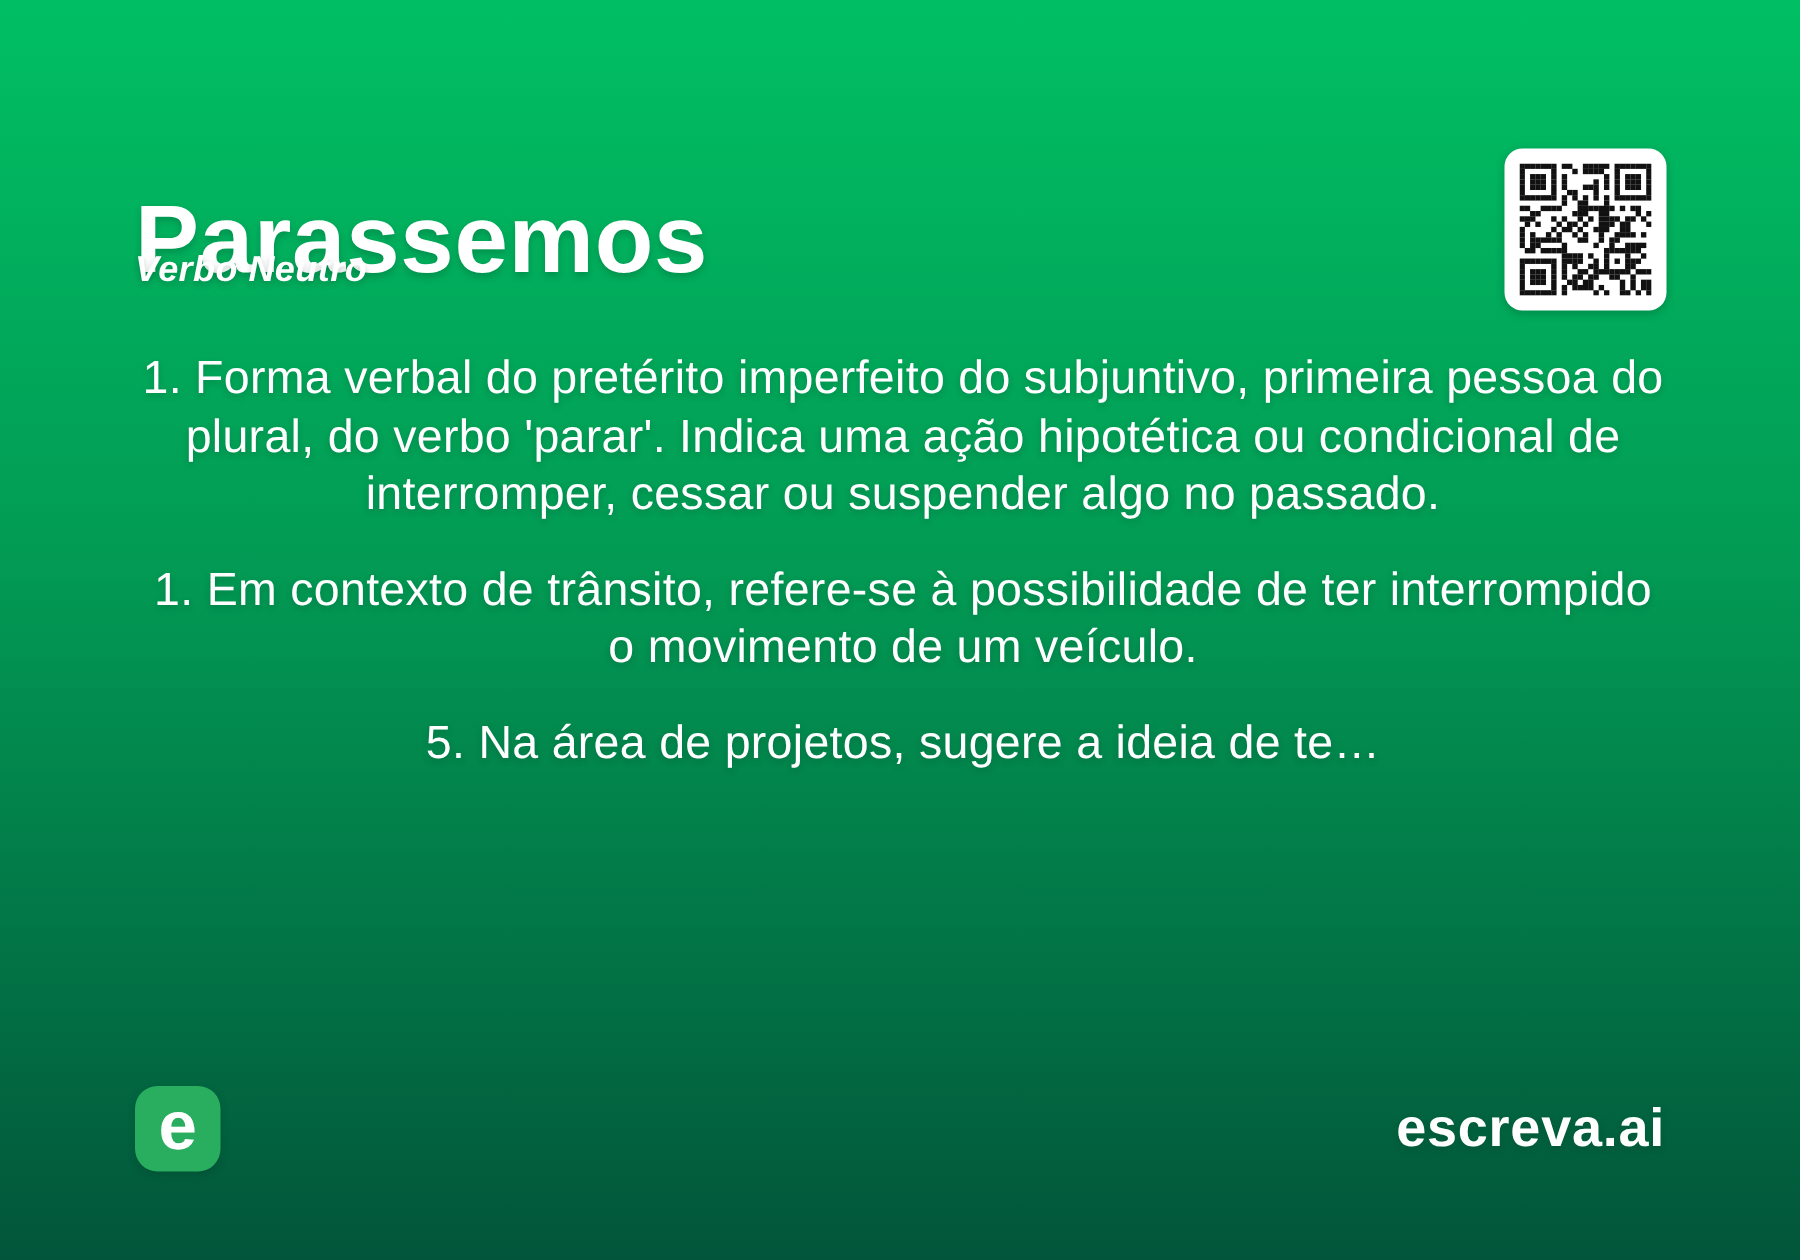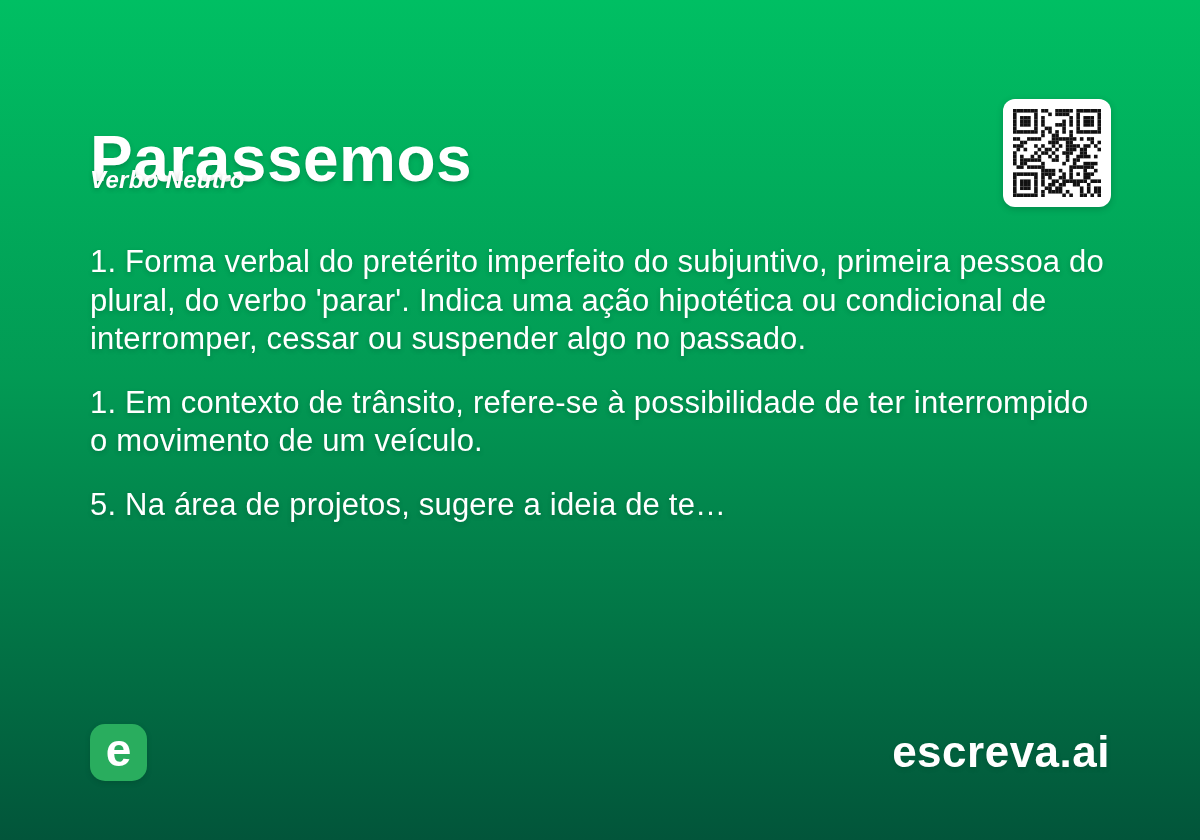--- a/index.html
+++ b/index.html
@@ -35,27 +35,28 @@
     top: 166px;
     font-size: 24px;
     font-weight: 700;
     letter-spacing: 0.3px;
     text-shadow: 0 2px 4px rgba(0, 60, 35, 0.25);
     font-style: italic;
   }
   .definitions {
     position: absolute;
     left: 90px;
-    top: 243px;
+    top: 233px;
     right: 86px;
     font-size: 31px;
     line-height: 38.5px;
     font-weight: 400;
     letter-spacing: 0.2px;
     text-shadow: 0 2px 4px rgba(0, 60, 35, 0.25);
+    text-align: center;
   }
   .definitions p {
     margin: 0 0 25px 0;
   }
   .qr-box {
     position: absolute;
     top: 99px;
     right: 89px;
     width: 108px;
     height: 108px;
@@ -90,21 +91,21 @@
     box-shadow: 0 2px 5px rgba(0, 50, 30, 0.25);
   }
   .brand-logo span {
     font-size: 46px;
     font-weight: 800;
     color: #ffffff;
     line-height: 1;
     transform: translateY(-2px);
   }
   .brand-name {
-    font-size: 44px;
+    font-size: 36px;
     font-weight: 800;
     letter-spacing: 0.5px;
     color: #ffffff;
     text-shadow: 0 2px 4px rgba(0, 60, 35, 0.25);
   }
 </style>
 </head>
 <body>
 
 <div class="card">

